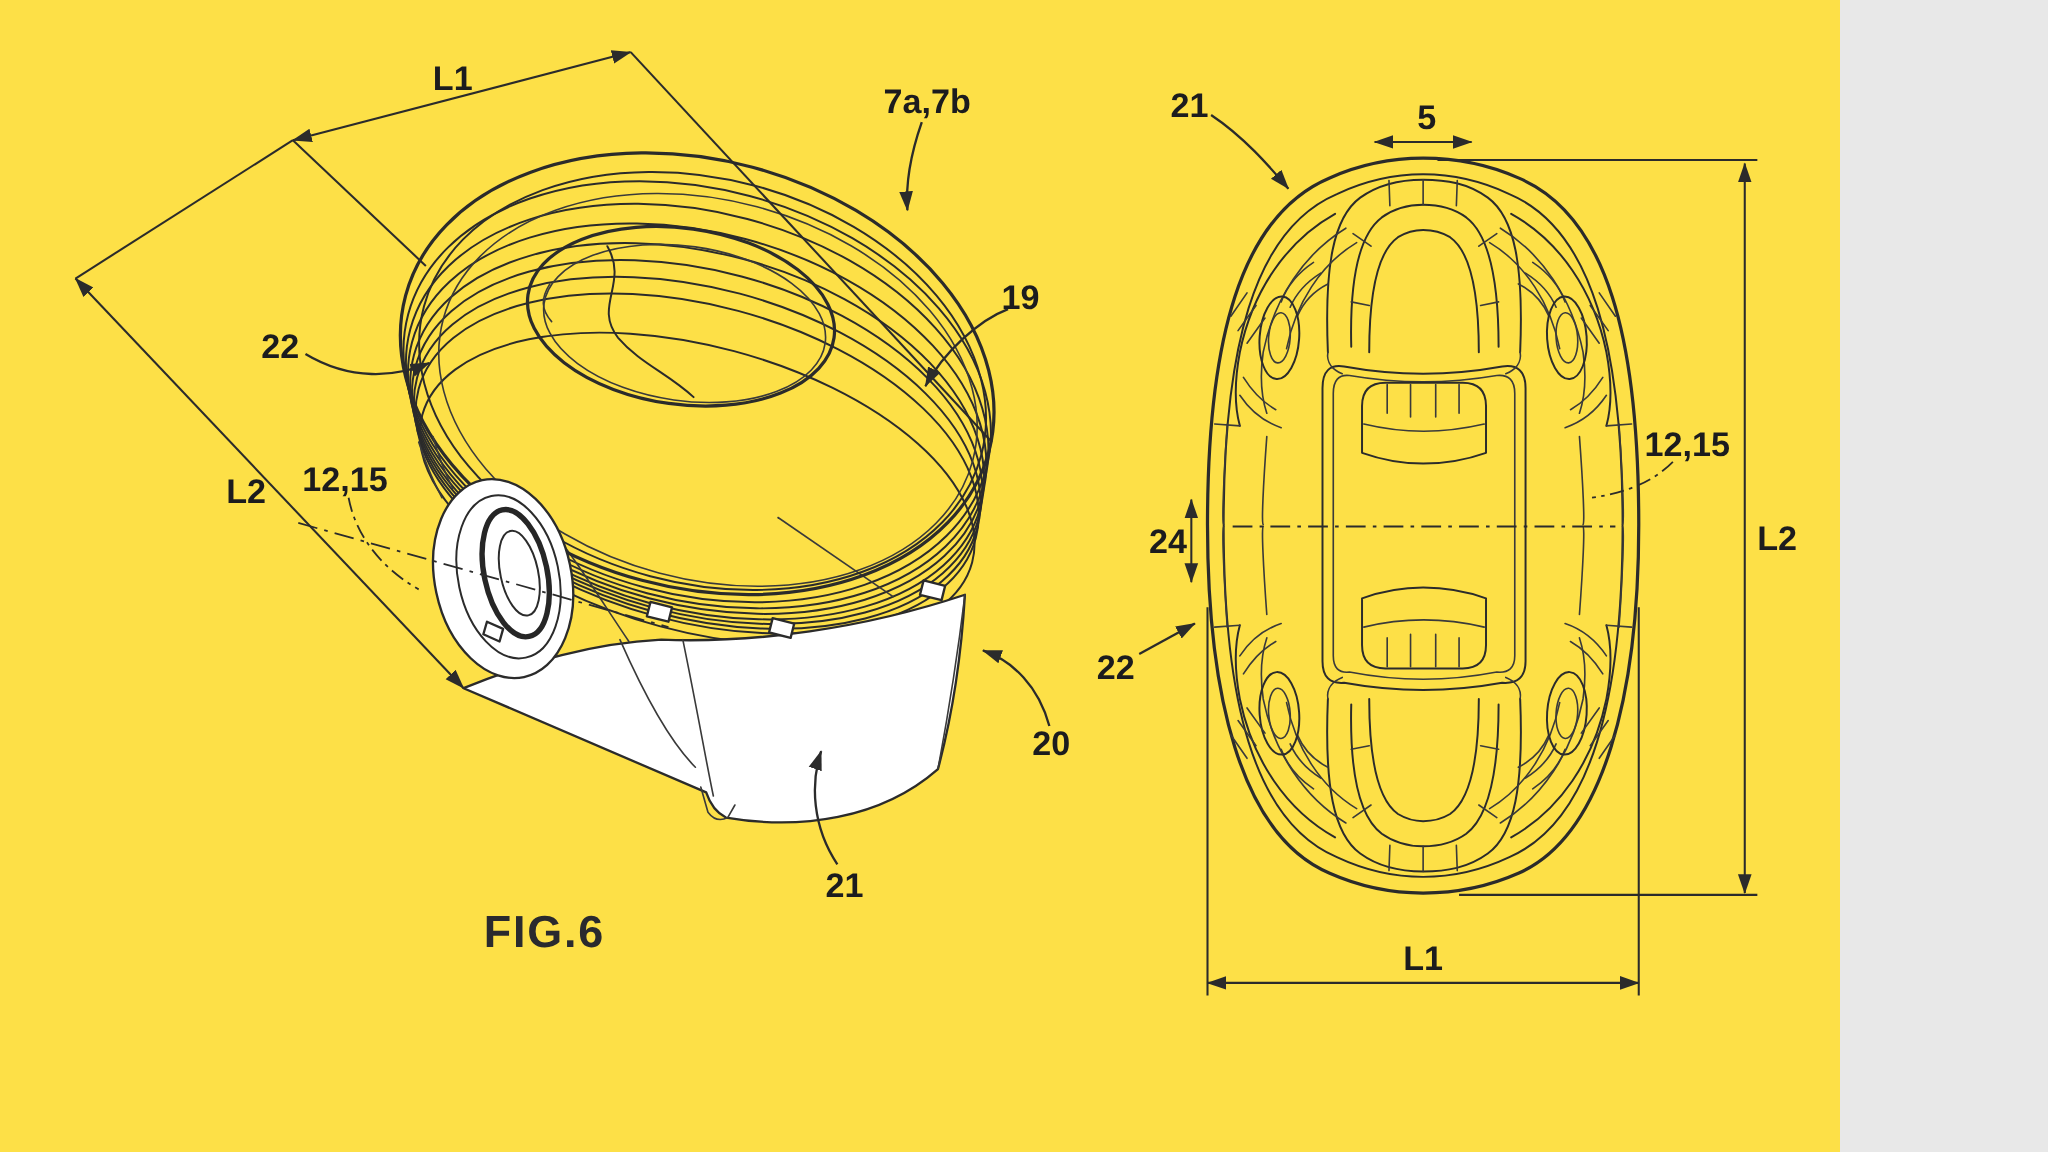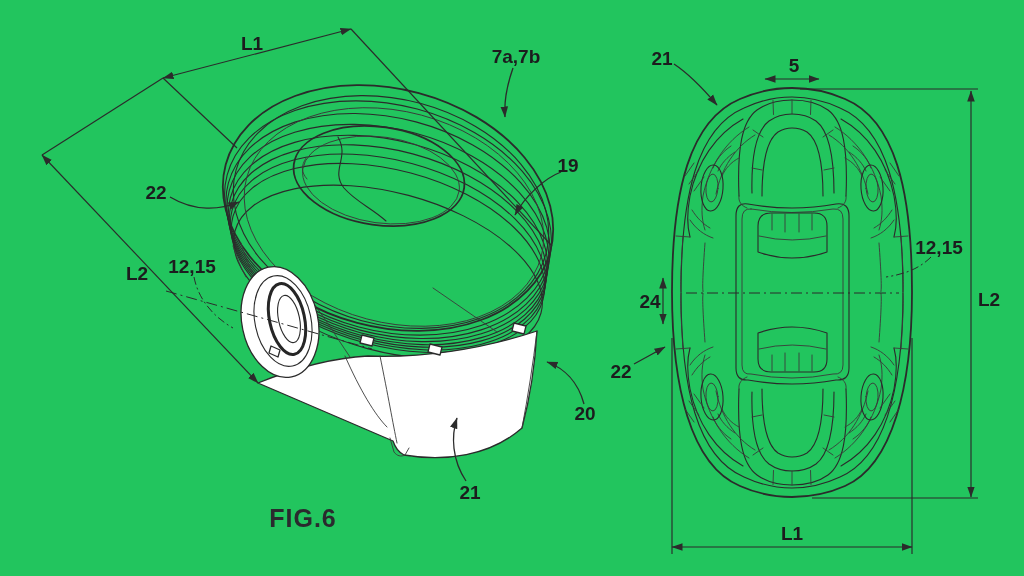--- a/index.html
+++ b/index.html
@@ -1,16 +1,16 @@
 <!DOCTYPE html>
 <html><head>
 <meta charset="utf-8">
 <style>
   html,body{margin:0;padding:0;background:#e8e8e8;}
-  .stage{position:relative;width:1024px;height:576px;background:#22c55e;overflow:hidden;
+  .stage{position:relative;width:920px;height:576px;background:#fde047;overflow:hidden;
          font-family:"Liberation Sans", sans-serif;}
   svg{position:absolute;inset:0;display:block;}
   .ln  {fill:none;stroke:#2b2b2b;stroke-width:1.1;stroke-linecap:round;stroke-linejoin:round;}
   .ln2 {fill:none;stroke:#2b2b2b;stroke-width:1.8;stroke-linecap:round;stroke-linejoin:round;}
   .fine{fill:none;stroke:#3a3a3a;stroke-width:0.9;stroke-linecap:round;stroke-linejoin:round;}
   .thick{fill:none;stroke:#262626;stroke-width:3;}
   .whiteln{fill:#ffffff;stroke:#2b2b2b;stroke-width:1.3;stroke-linejoin:round;}
   .cl  {fill:none;stroke:#2b2b2b;stroke-width:1;stroke-dasharray:11 4 2 4;}
   .cl2 {fill:none;stroke:#2b2b2b;stroke-width:1;stroke-dasharray:8 3 2 3;}
   .dim {fill:none;stroke:#2b2b2b;stroke-width:1.15;}

